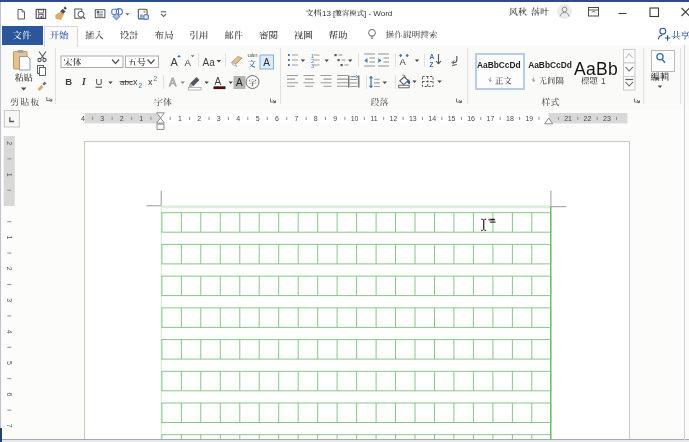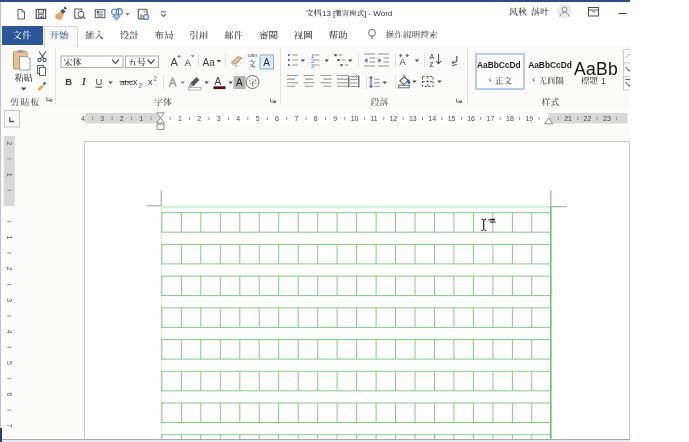--- a/index.html
+++ b/index.html
@@ -1,15 +1,15 @@
 <!DOCTYPE html>
 <html><head><meta charset="utf-8">
 <style>
 html,body{margin:0;padding:0;}
-#app{position:relative;width:630px;height:442px;background:#fff;overflow:hidden;font-family:"Liberation Sans",sans-serif;}
+#app{position:relative;width:689px;height:442px;background:#fff;overflow:hidden;font-family:"Liberation Sans",sans-serif;}
 .abs{position:absolute;}
 </style></head>
 <body>
 <div id="app">
 <div class="abs" style="left:0;top:45px;width:689px;height:64px;background:#fafaf9;border-bottom:1px solid #d4d4d4;"></div>
 <div class="abs" style="left:0;top:109px;width:689px;height:331px;background:#fcfcfb;"></div>
 <div class="abs" style="left:84px;top:141px;width:544px;height:298px;background:#fff;border:1px solid #c9c9c9;border-bottom:none;"></div>
 <div class="abs" style="left:2px;top:25.5px;width:40.5px;height:19px;background:#2b579a;"></div>
 <div class="abs" style="left:43.5px;top:26px;width:32px;height:19.5px;background:#fafaf9;border:1px solid #d6d6d6;border-bottom:none;"></div>
 <div class="abs" style="left:54.7px;top:48px;width:1px;height:56px;background:#e0e0e0;"></div>

